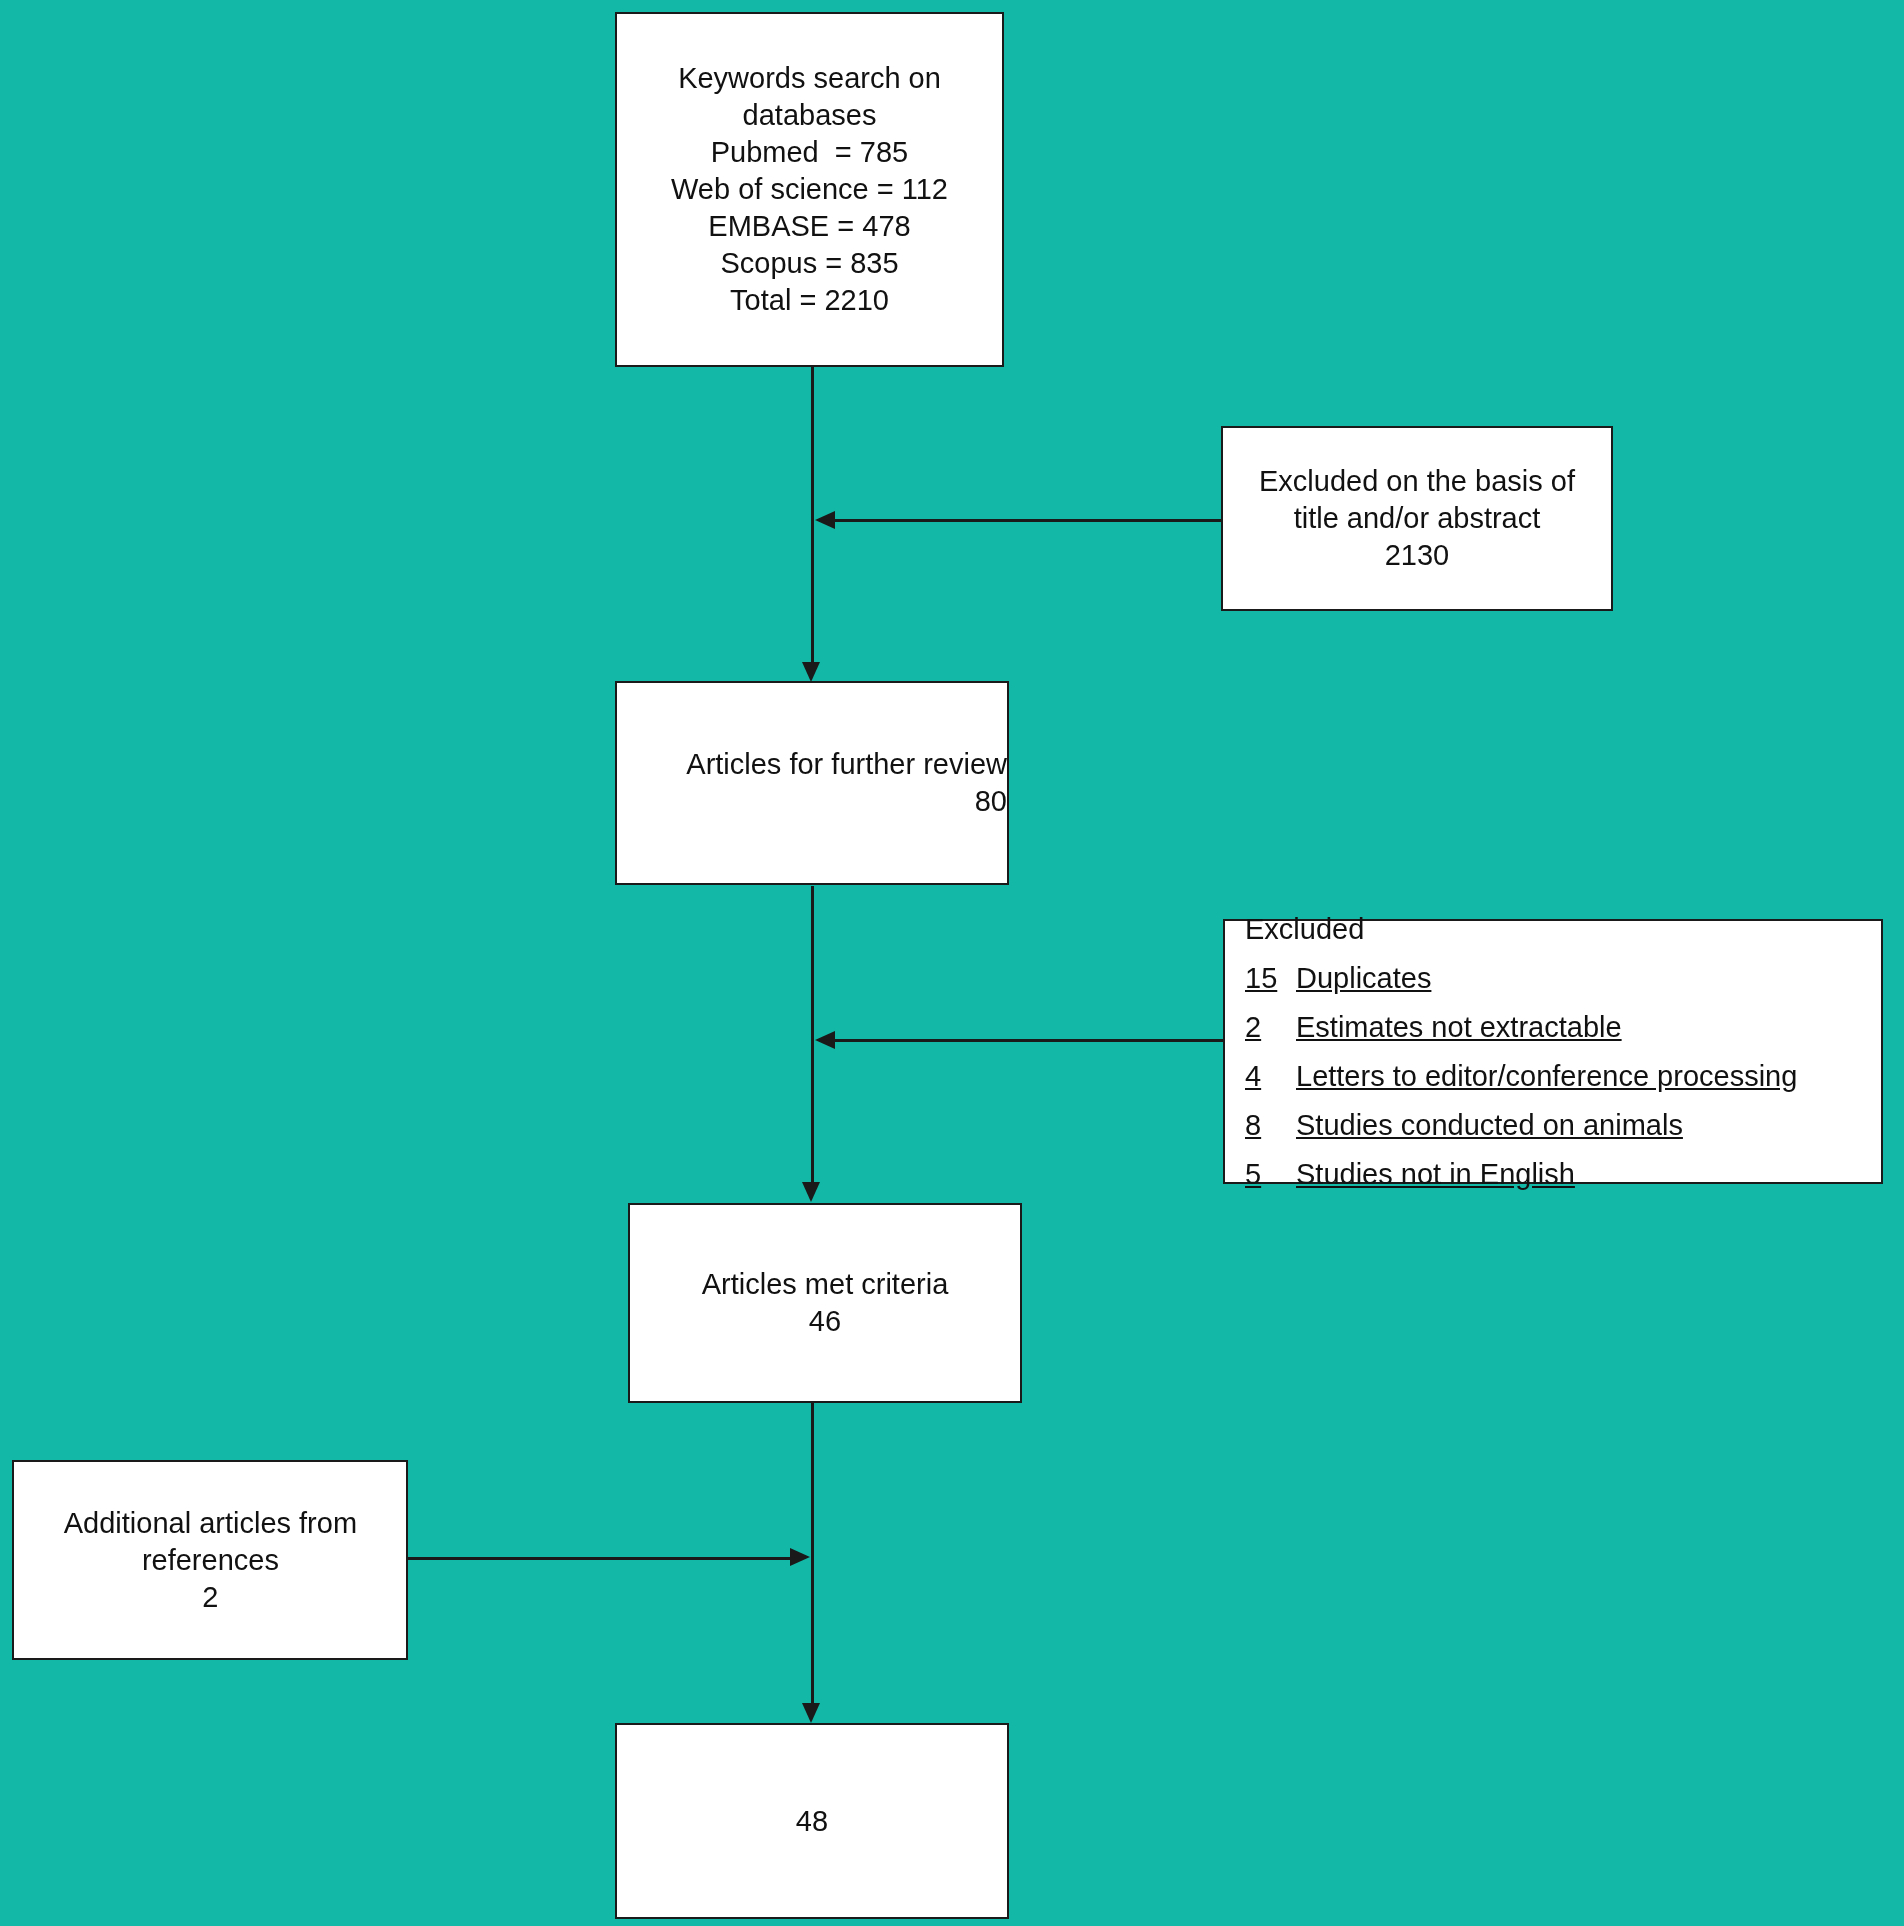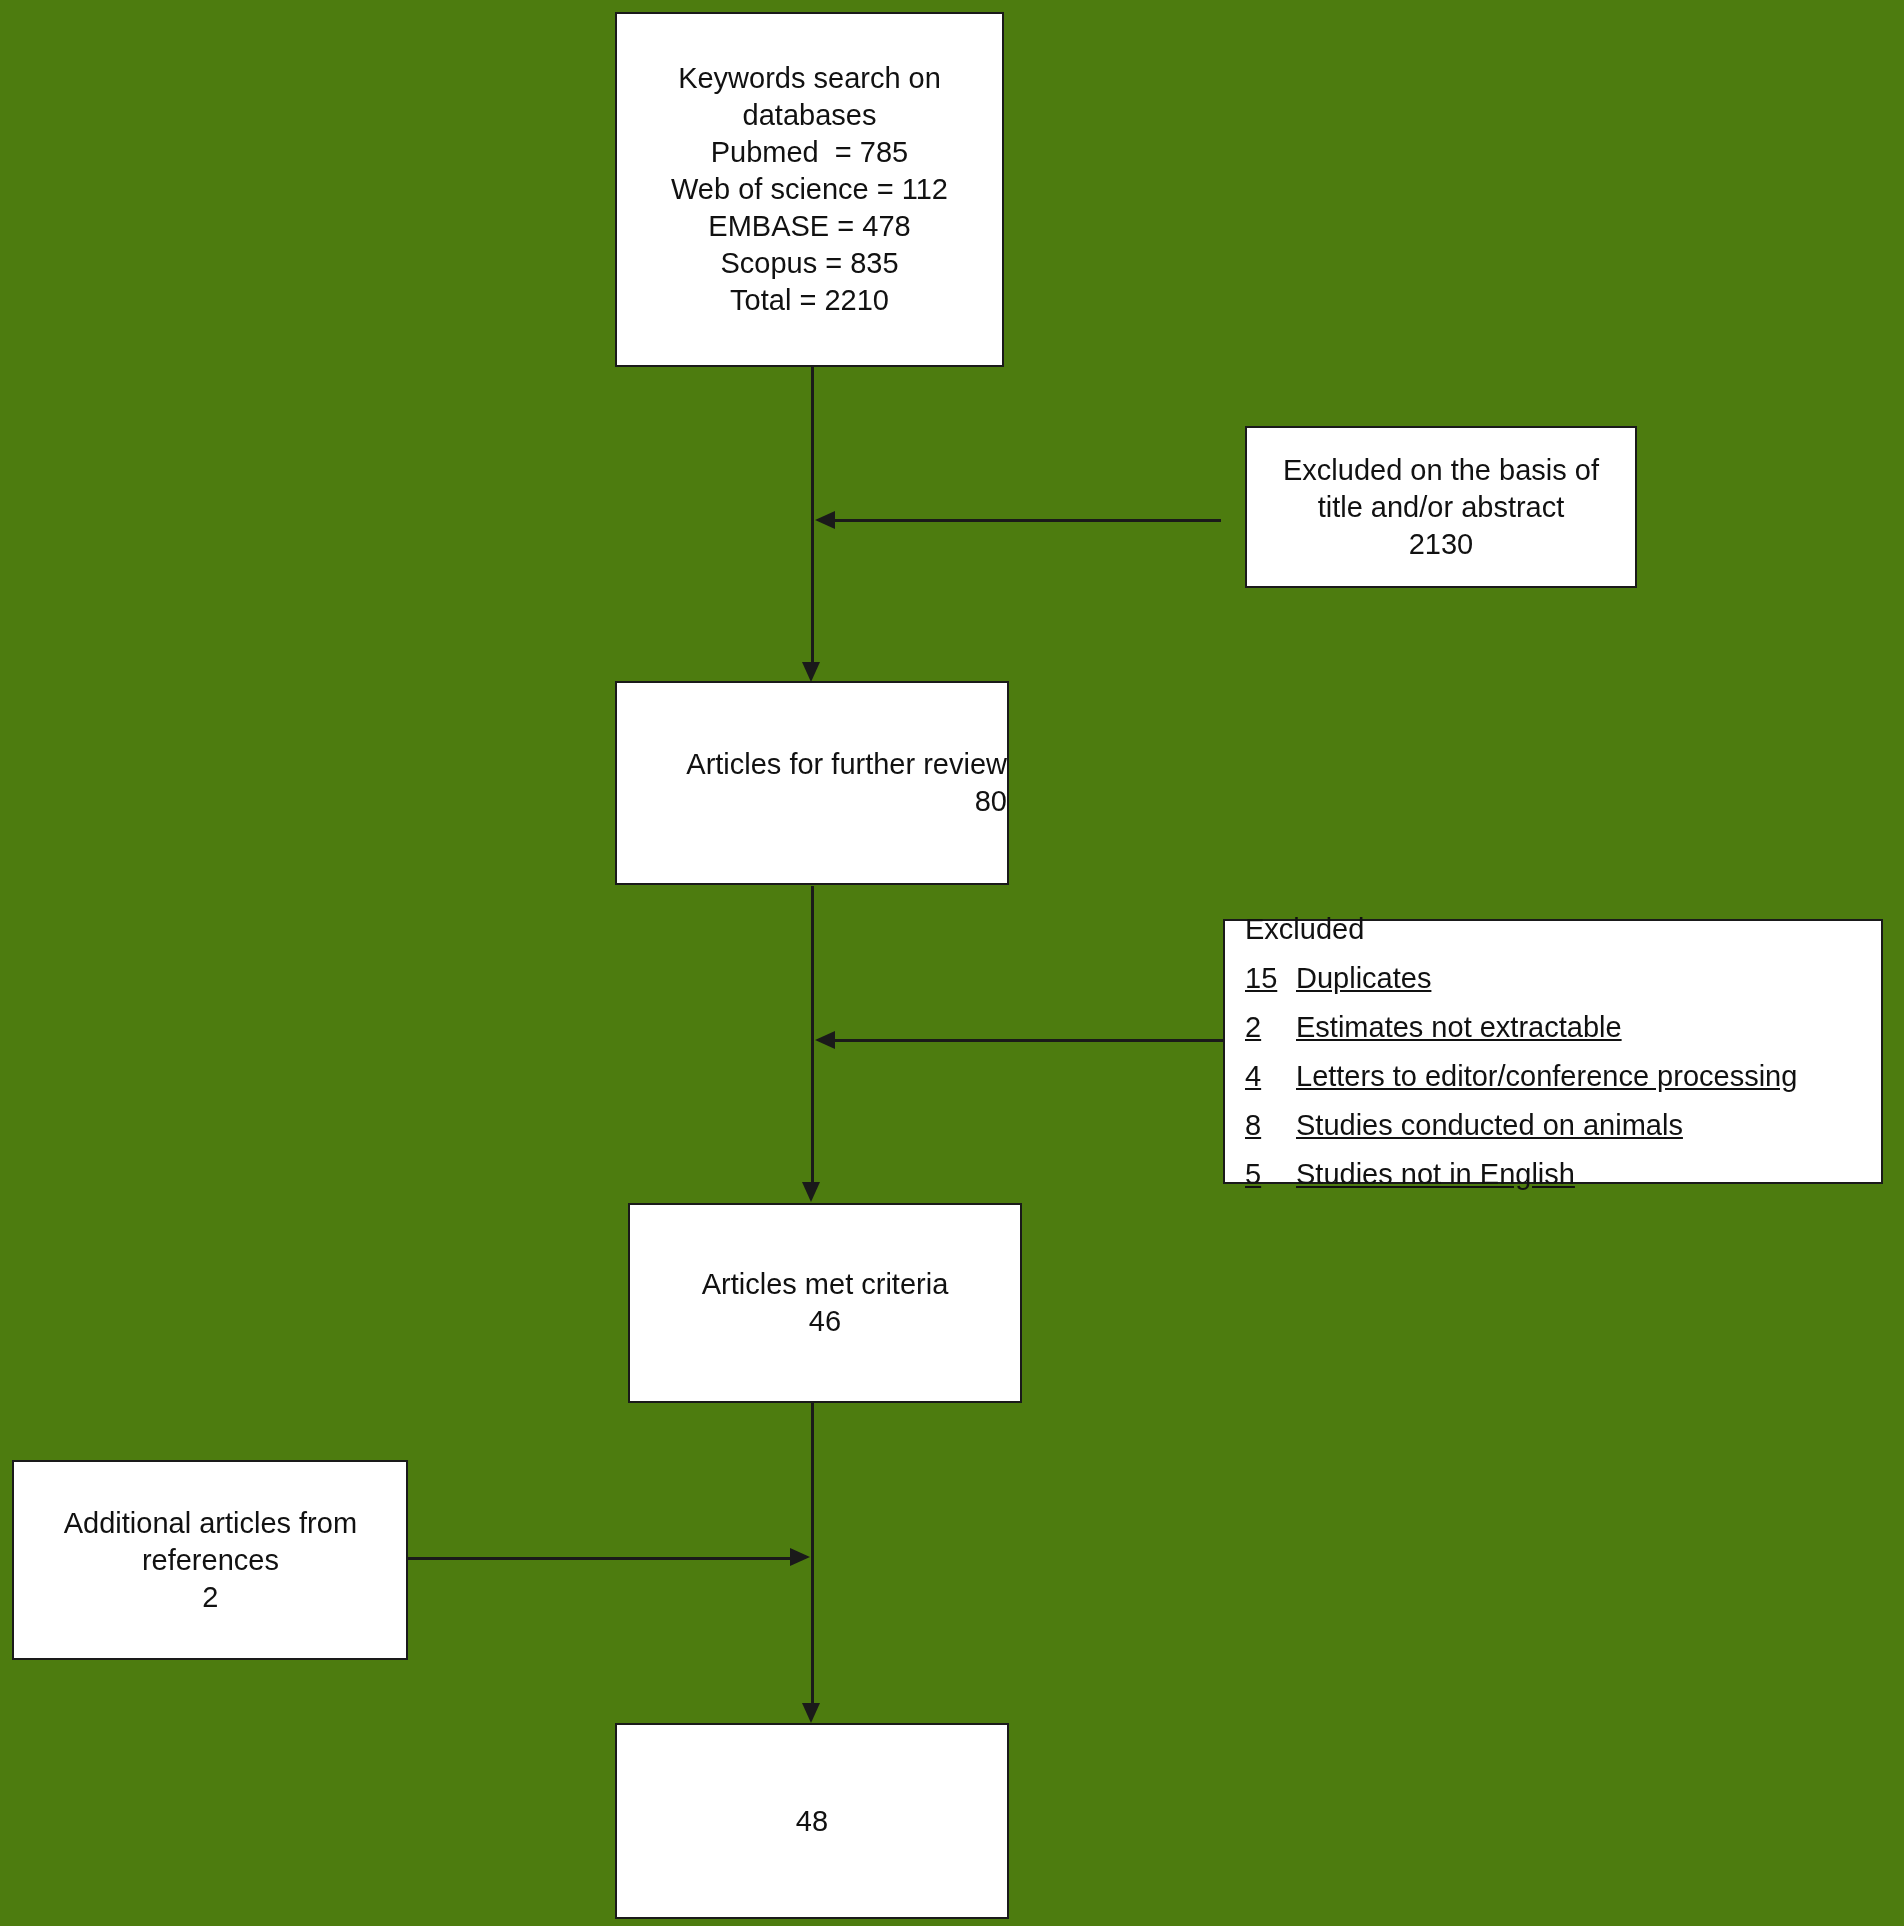--- a/index.html
+++ b/index.html
@@ -4,21 +4,21 @@
 <style>
   html, body {
     margin: 0;
     padding: 0;
     background: #ffffff;
   }
   .canvas {
     position: relative;
     width: 1904px;
     height: 1926px;
-    background: #4d7c0f;
+    background: #14b8a6;
     font-family: "Liberation Sans", sans-serif;
     color: #111111;
     overflow: hidden;
   }
   .box {
     position: absolute;
     box-sizing: border-box;
     background: #ffffff;
     border: 2.7px solid #1a1a1a;
     display: flex;
@@ -29,21 +29,21 @@
     font-size: 29px;
     line-height: 37px;
   }
   .wrap-text {
     max-width: 341px;
   }
   .stat-line {
     white-space: pre;
   }
   .box-keywords   { left: 615px; top: 12.4px;   width: 389px;  height: 355px; }
-  .box-excl1      { left: 1221px; top: 426px;  width: 392px;  height: 162px; margin-left: 24px; }
+  .box-excl1      { left: 1221px; top: 426px;  width: 392px;  height: 185px; }
   .box-further    { left: 615px; top: 681px; width: 394px;  height: 204px; align-items: flex-end; }
   .box-excl2      { left: 1223px; top: 919px; width: 660px; height: 265px;
                     align-items: flex-start; text-align: left;
                     padding-left: 20px; padding-right: 8.8px; gap: 12px; }
   .box-met        { left: 628px; top: 1203px; width: 394px;  height: 200px; }
   .box-addl       { left: 12.4px;   top: 1460px; width: 396px;  height: 200px; }
   .box-incl       { left: 615px; top: 1723px; width: 394px;  height: 196px; }
 
   .excl-row { display: flex; text-decoration: underline; }
   .excl-num { width: 51px; flex: none; }

